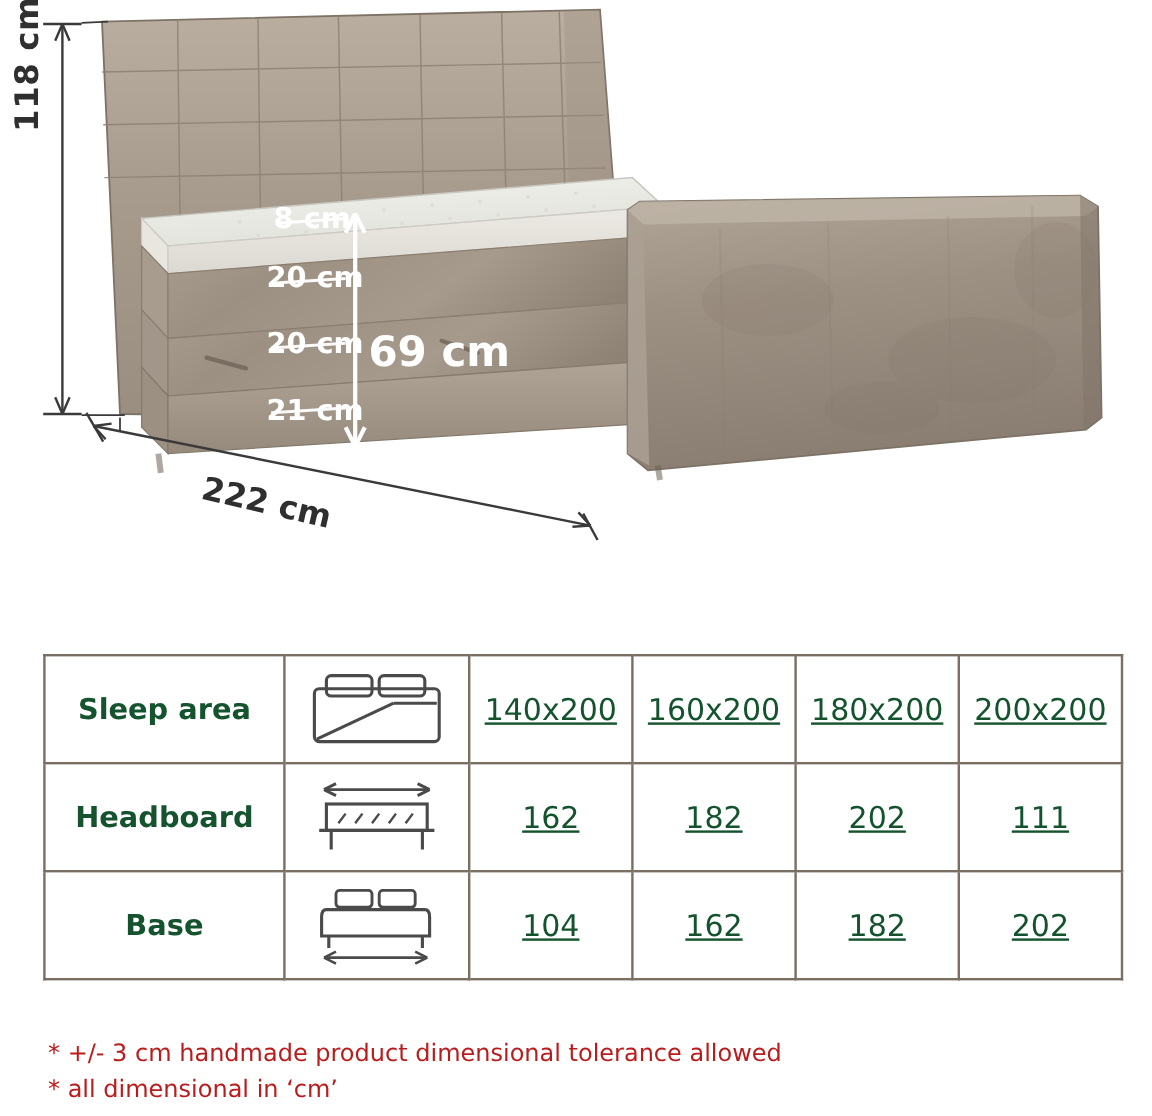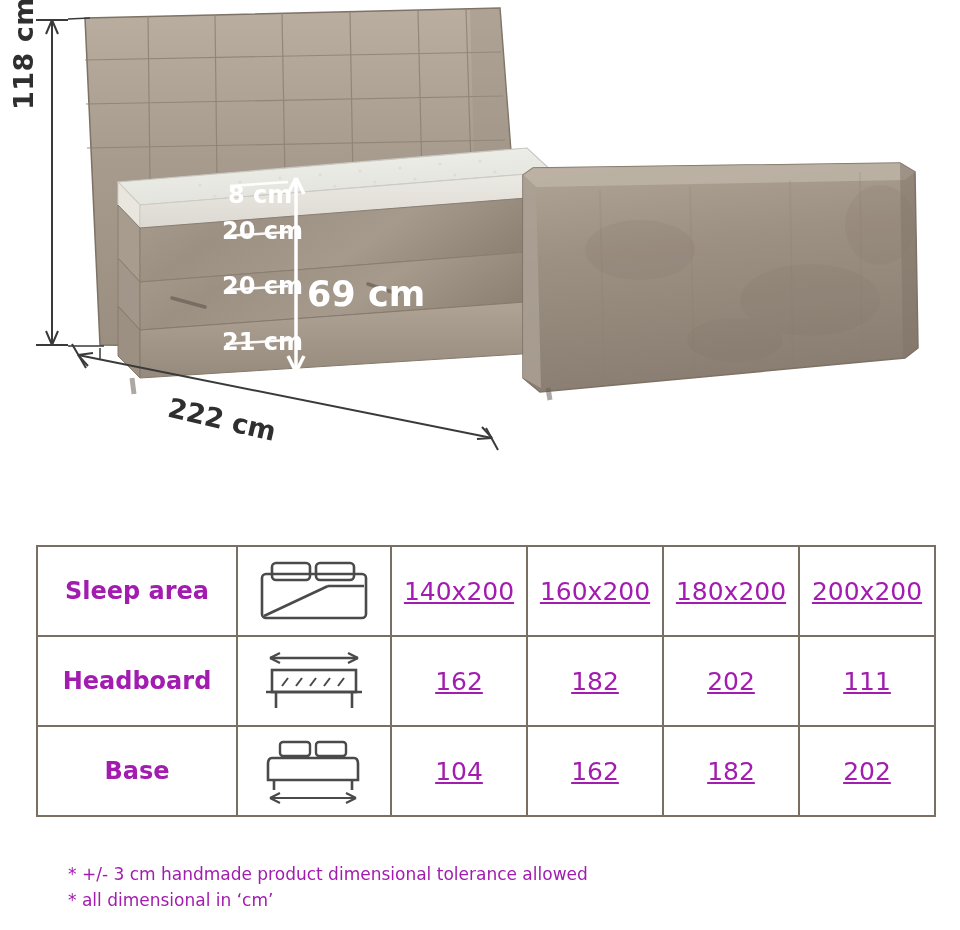--- a/index.html
+++ b/index.html
@@ -57,21 +57,21 @@
   }
 
   .white-label {
     position: absolute;
     color: #ffffff;
     font-weight: bold;
     font-size: 24px;
     white-space: nowrap;
   }
 
-  #label-8 { left: 228px; top: 181px; }
+  #label-8 { left: 228px; top: 168px; }
   #label-20a { left: 222px; top: 217px; }
   #label-20b { left: 222px; top: 272px; }
   #label-21 { left: 222px; top: 328px; }
   #label-69 { left: 307px; top: 274px; font-size: 35px; }
 
   
   #table-wrap {
     position: absolute;
     left: 36px;
     top: 545px;
@@ -80,21 +80,21 @@
   table.spec {
     border-collapse: collapse;
     width: 888px;
     table-layout: fixed;
   }
   table.spec td {
     border: 2px solid #7a6f63;
     text-align: center;
     vertical-align: middle;
     font-size: 24px;
-    color: #a21caf;
+    color: #14532d;
     height: 88px;
     padding: 0;
   }
   table.spec td.rowlabel {
     font-weight: bold;
     font-size: 24px;
     width: 198px;
   }
   table.spec td.iconcell {
     width: 152px;
@@ -111,24 +111,23 @@
     justify-content: center;
     width: 100%;
     height: 100%;
   }
 
   
   #notes {
     position: absolute;
     left: 40px;
     top: 862px;
-    font-size: 17px;
-    color: #a21caf;
+    font-size: 20px;
+    color: #b91c1c;
     line-height: 1.5;
-    margin-left: 28px;
   }
   #notes div { white-space: nowrap; }
 </style>
 </head>
 <body>
 
 <div id="illustration">
 
   <svg class="bed-svg" width="960" height="510" viewBox="0 0 960 510">
     <defs>

